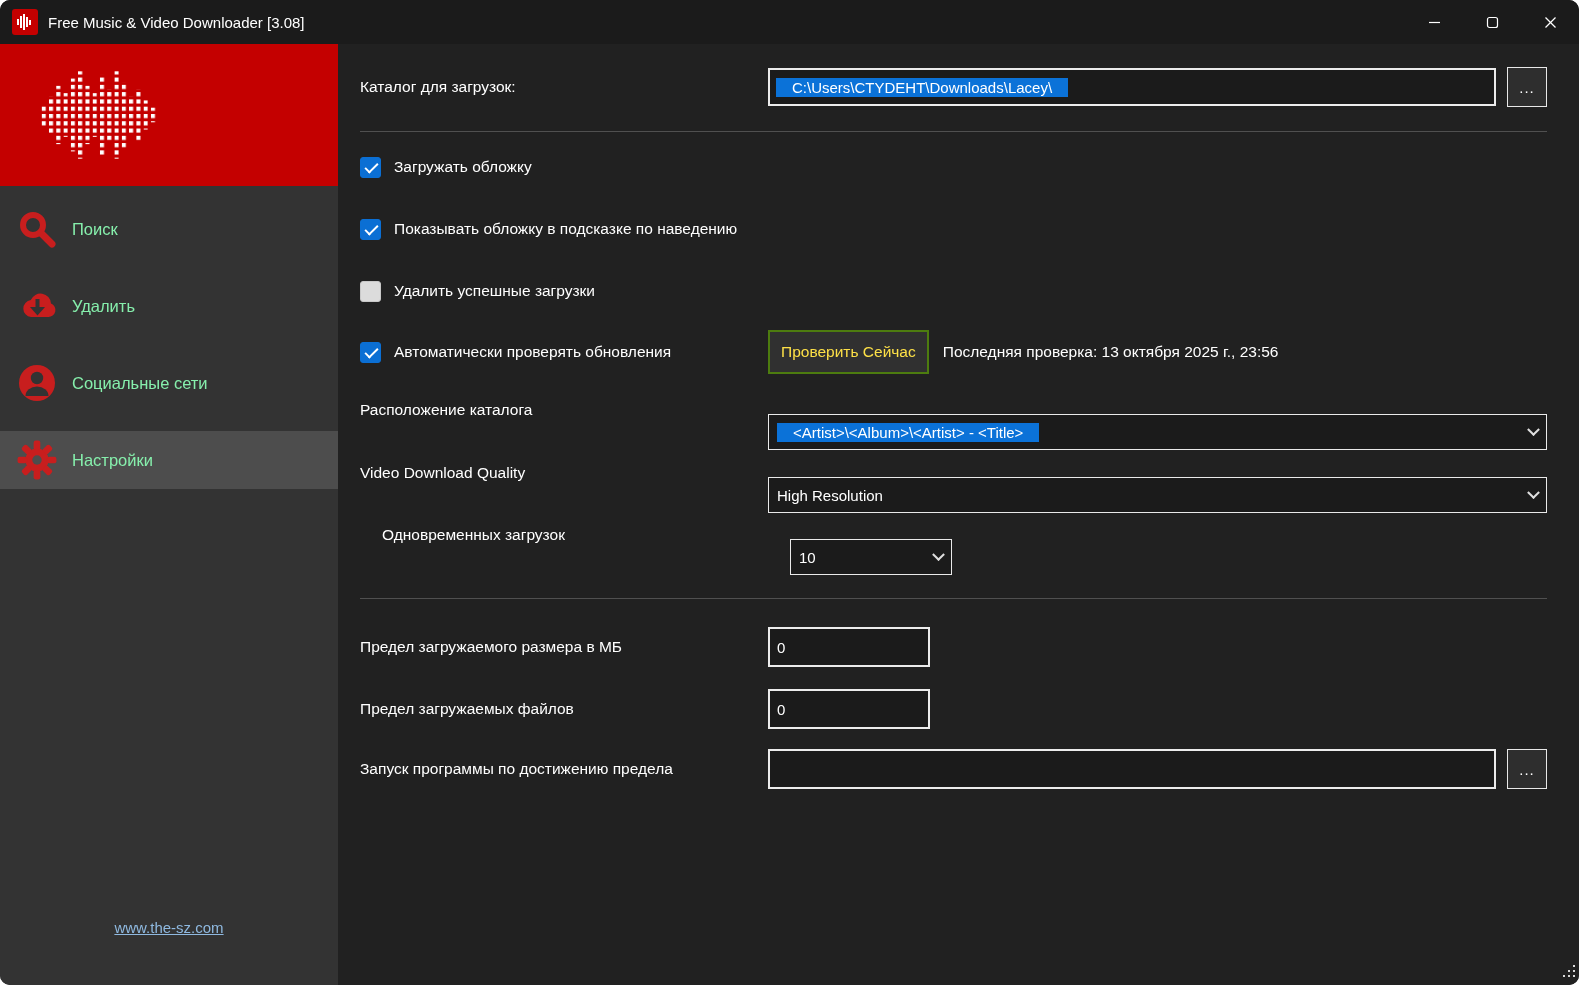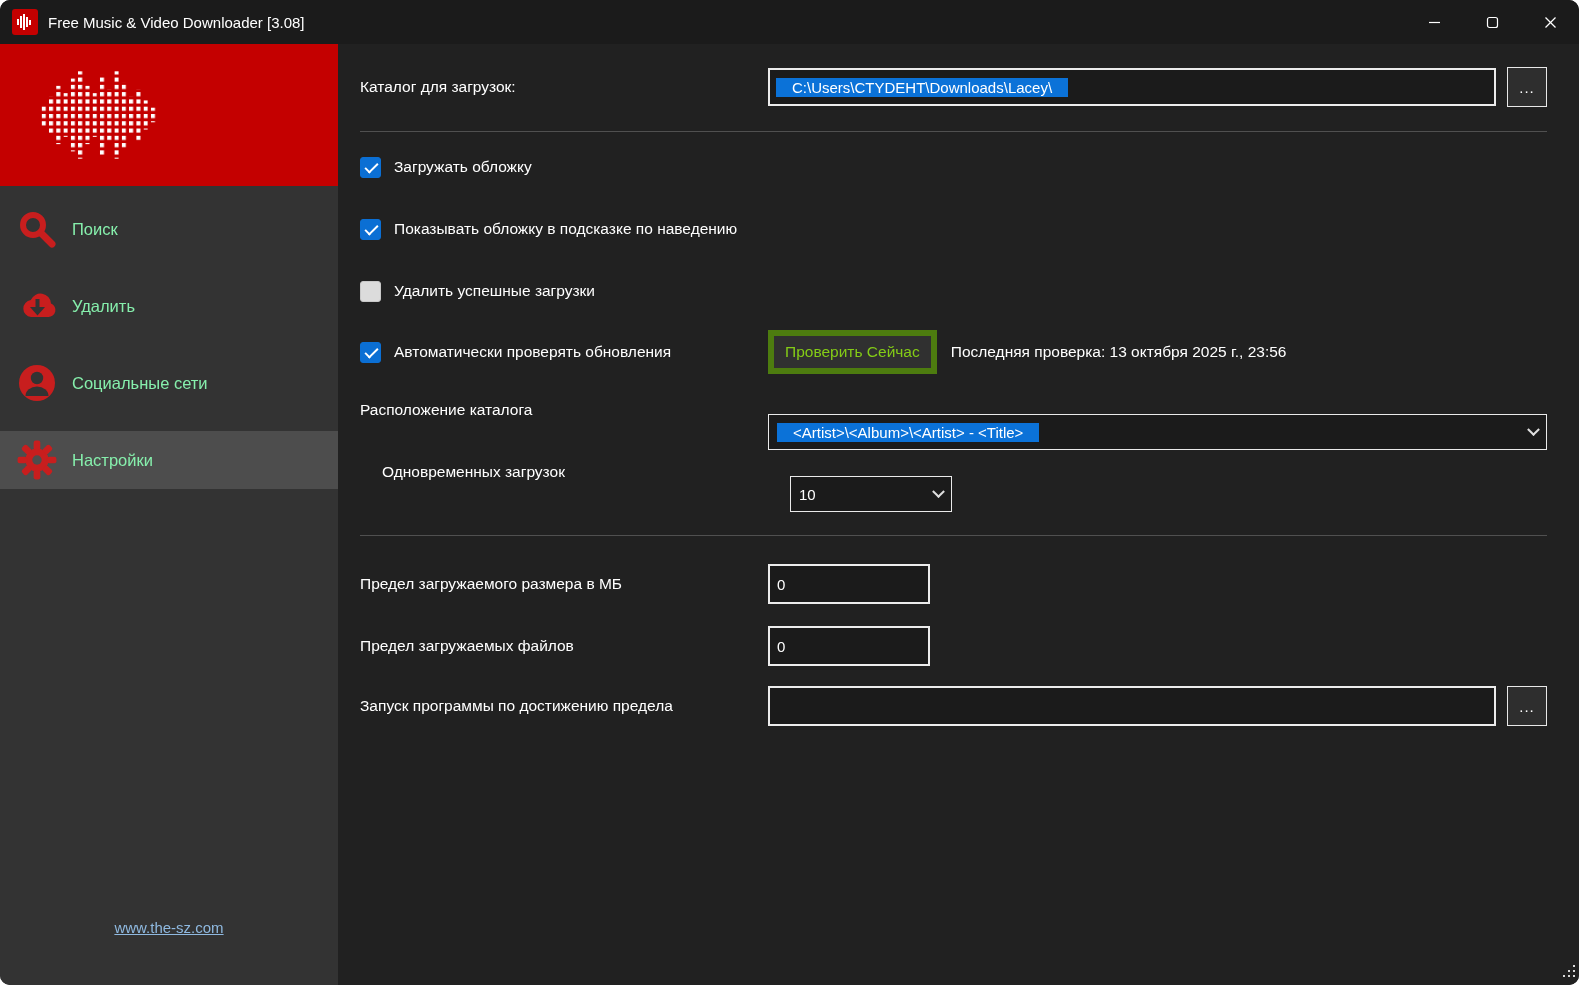--- a/index.html
+++ b/index.html
@@ -87,21 +87,21 @@
   }
   .checkbox[data-checked="true"]::after {
     content:""; position:absolute; left:4px; top:5px;
     width:11px; height:5px;
     border-left:2px solid #fff; border-bottom:2px solid #fff;
     transform:rotate(-45deg);
   }
 
   .check-now {
     height:44px; padding:0 11px; background:#303030;
-    border:6px solid #4d7c0f; color:#84cc16; font-size:15.5px;
+    border:2px solid #4d7c0f; color:#fde047; font-size:15.5px;
     font-family:inherit; flex:none;
   }
   .last-check { margin-left:14px; white-space:nowrap; }
 
   .combo-row1 { margin-top:20px; height:32px; }
   .combo-row2 { margin-top:31px; height:32px; }
   .combo-row3 { margin-top:30px; height:32px;padding-left:44px; }
   .combo {
     flex:1; height:36px; background:#1b1b1b; border:1px solid #eaeaea;
     display:flex; align-items:center; padding:0 8px; font-size:15px;
@@ -299,20 +299,27 @@
     </div>
 
     <div class="row combo-row1">
       <div class="lbl">Расположение каталога</div>
       <div class="combo">
         <span class="sel">&lt;Artist&gt;\&lt;Album&gt;\&lt;Artist&gt; - &lt;Title&gt;</span>
         <span class="chevron"></span>
       </div>
     </div>
 
+    <div class="row combo-row2">
+      <div class="lbl">Video Download Quality</div>
+      <div class="combo">
+        <span>High Resolution</span>
+        <span class="chevron"></span>
+      </div>
+    </div>
 
     <div class="row combo-row3">
       <div class="lbl">Одновременных загрузок</div>
       <div class="combo small">
         <span>10</span>
         <span class="chevron"></span>
       </div>
     </div>
 
     <div class="hr hr2"></div>

